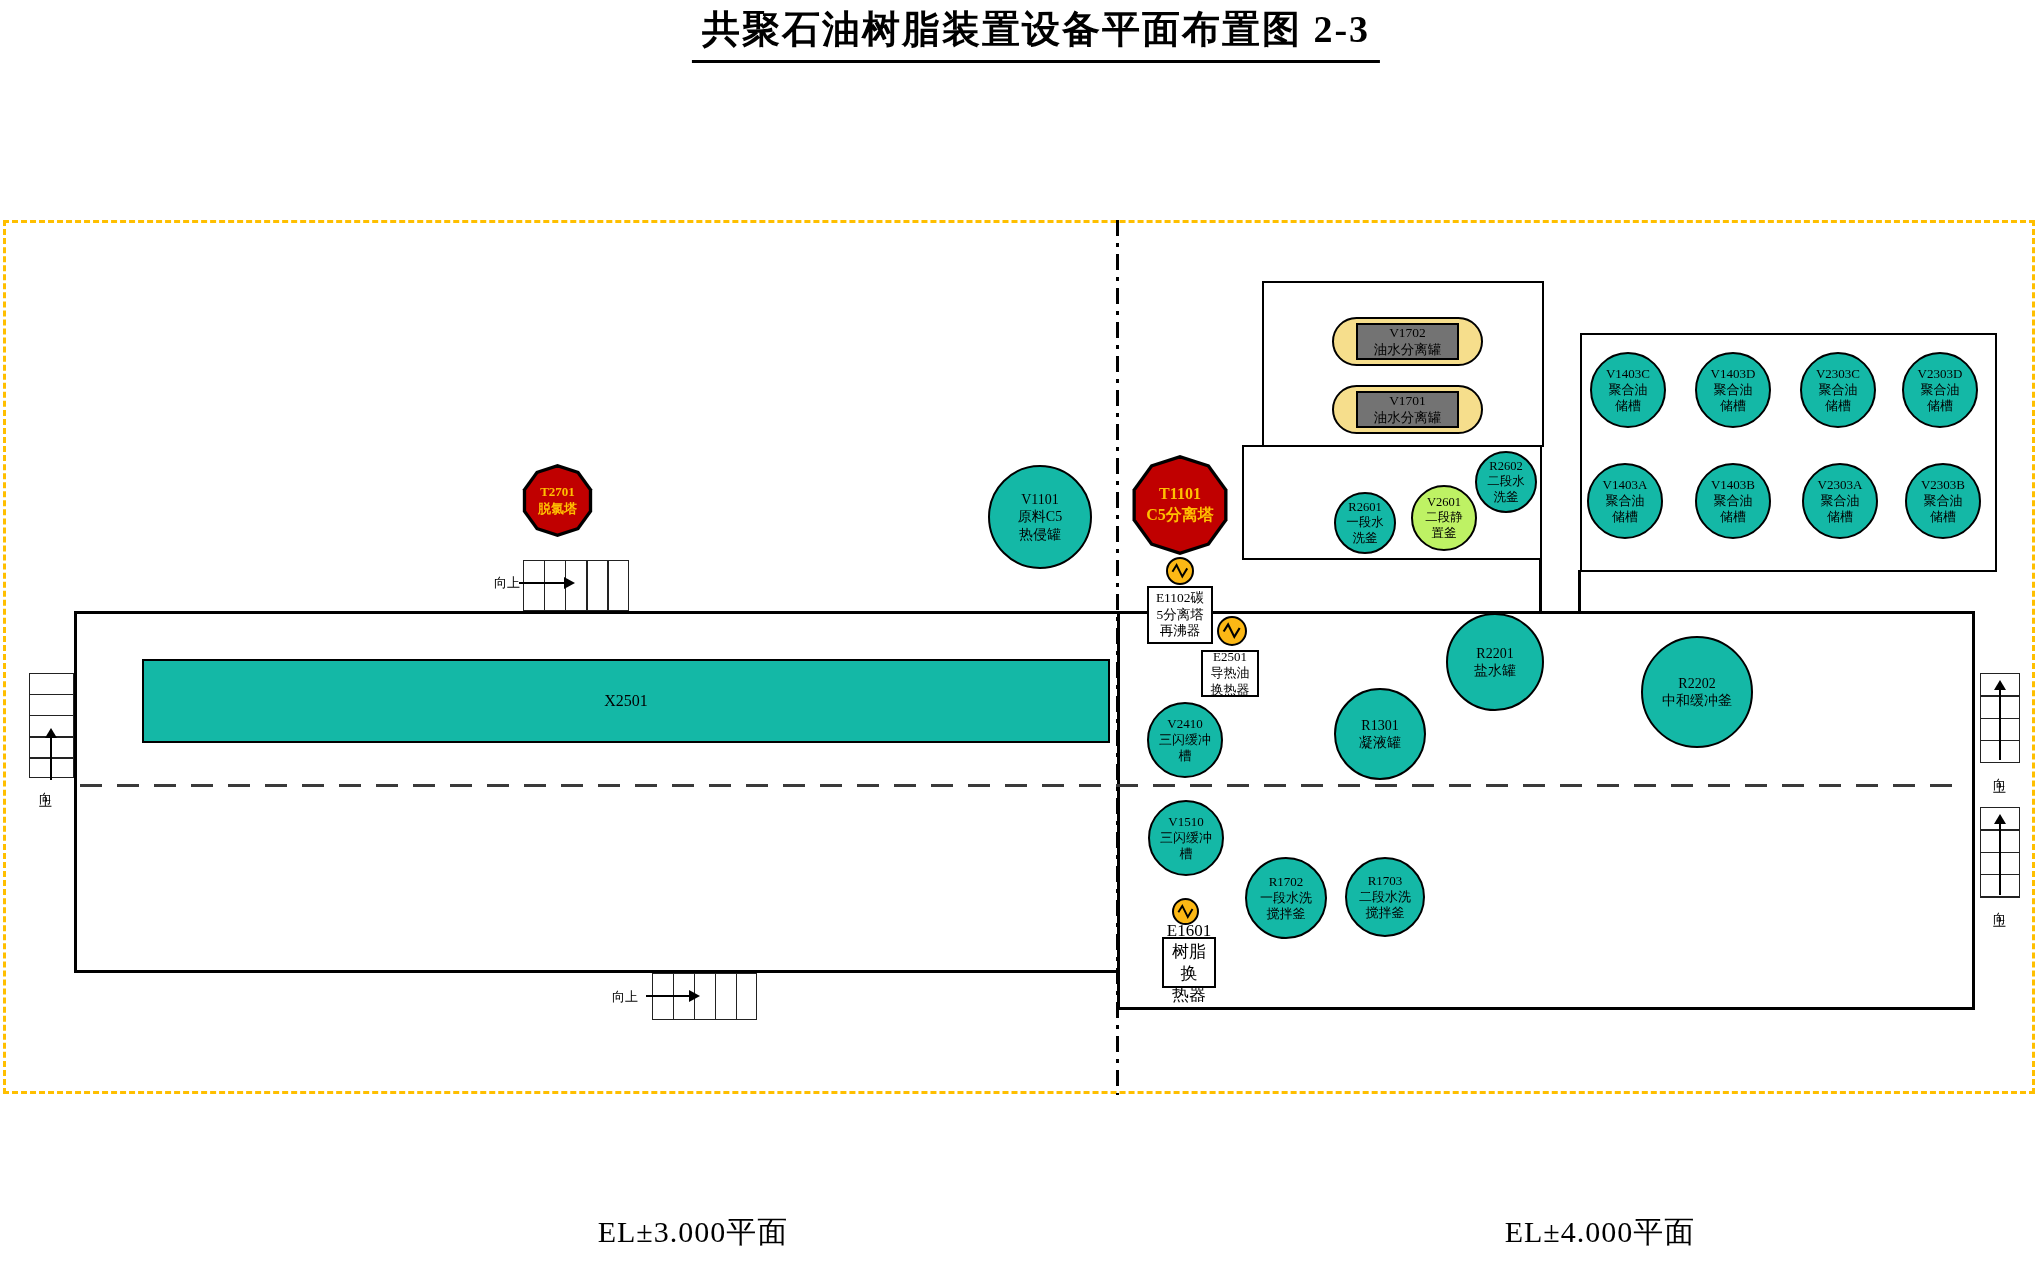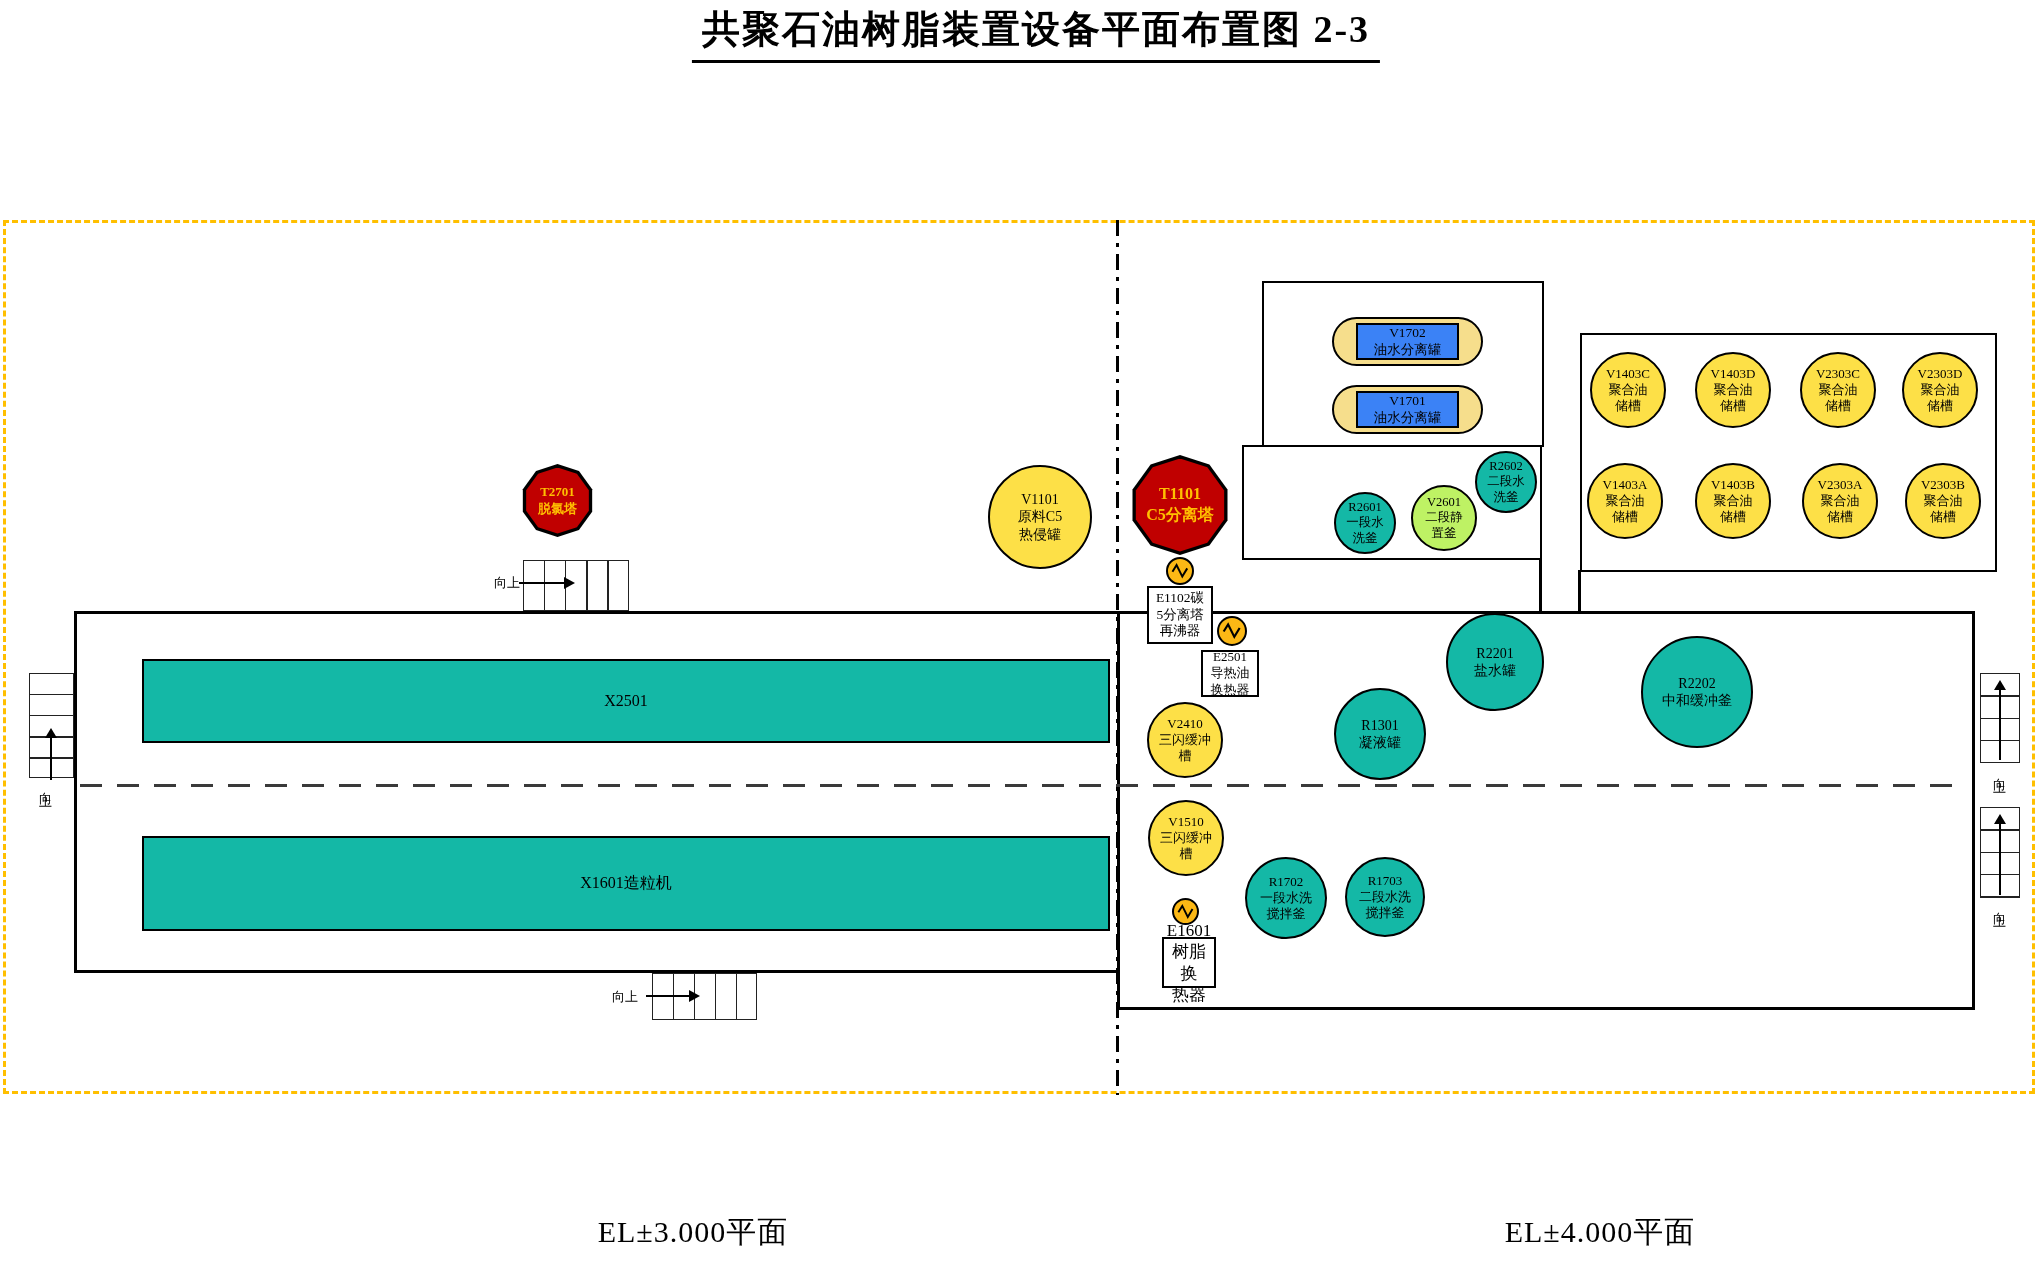--- a/index.html
+++ b/index.html
@@ -30,33 +30,33 @@
   .stairs{position:absolute;border:1.6px solid #222;box-sizing:border-box;z-index:3;background-color:#fff;}
   .arrow{position:absolute;z-index:4;}
 
   .uplabel{position:absolute;font-size:13px;z-index:4;white-space:nowrap;}
   .uplabel.vert{writing-mode:vertical-rl;text-orientation:mixed;letter-spacing:2px;}
 
   .circle{position:absolute;border-radius:50%;border:2.5px solid #000;box-sizing:border-box;
     display:flex;flex-direction:column;align-items:center;justify-content:center;
     text-align:center;line-height:1.22;font-size:13px;z-index:5;}
   .circle span{display:block;}
-  .c-yellow{background:#fde047;}
+  .c-yellow{background:#14b8a6;}
   .c-pale{background:#bef264;}
   .c-pink{background:#14b8a6;}
   .fs14{font-size:14px;}
 
   .deca{position:absolute;z-index:6;background:#000;
     clip-path:polygon(50% 0%,20.6% 9.5%,2.5% 34.5%,2.5% 65.5%,20.6% 90.5%,50% 100%,79.4% 90.5%,97.5% 65.5%,97.5% 34.5%,79.4% 9.5%);}
   .deca-in{position:absolute;inset:3.5px;background:#C00000;color:#FFC000;font-weight:bold;
     clip-path:polygon(50% 0%,20.6% 9.5%,2.5% 34.5%,2.5% 65.5%,20.6% 90.5%,50% 100%,79.4% 90.5%,97.5% 65.5%,97.5% 34.5%,79.4% 9.5%);
     display:flex;flex-direction:column;align-items:center;justify-content:center;text-align:center;line-height:1.3;}
 
   .capsule{position:absolute;border:2.5px solid #000;border-radius:26px;background:#F6DE8C;box-sizing:border-box;z-index:5;}
-  .capsule-in{position:absolute;top:4px;bottom:4px;left:22px;right:22px;border:2px solid #000;background:#3b82f6;
+  .capsule-in{position:absolute;top:4px;bottom:4px;left:22px;right:22px;border:2px solid #000;background:#737373;
     display:flex;flex-direction:column;align-items:center;justify-content:center;text-align:center;font-size:13.5px;line-height:1.25;}
 
   .hx{position:absolute;border-radius:50%;border:2.5px solid #000;background:#FCB815;box-sizing:border-box;z-index:6;
     display:flex;align-items:center;justify-content:center;}
   .hx svg{width:82%;height:82%;}
 
   .labelbox{position:absolute;background:#fff;border:2px solid #000;box-sizing:border-box;z-index:7;
     display:flex;flex-direction:column;align-items:center;justify-content:center;text-align:center;
     font-size:13.5px;line-height:1.25;}
 
@@ -73,23 +73,20 @@
 
   <div class="bld" style="left:74px;top:611px;width:1046px;height:362px"></div>
   <div class="bld" style="left:1117px;top:611px;width:858px;height:399px"></div>
 
   <div class="dashdot" style="left:1116px;top:220px;height:875px"></div>
 
   <div class="midline" style="left:80px;top:784px;width:1886px"></div>
 
   <div class="gbar" style="left:142px;top:659px;width:968px;height:84px">
     <span>X2501</span>
-  </div>
-  <div class="gbar" style="left:142px;top:836px;width:968px;height:95px">
-    <span>X1601造粒机</span>
   </div>
 
   <div class="wbox" style="left:1262px;top:281px;width:282px;height:166px"></div>
   <div class="wbox" style="left:1242px;top:445px;width:300px;height:115px"></div>
   <div class="wbox" style="left:1580px;top:333px;width:417px;height:239px"></div>
   <div class="conn" style="left:1539px;top:558px;width:3px;height:56px"></div>
   <div class="conn" style="left:1578px;top:570px;width:3px;height:44px"></div>
 
   <div class="stairs" style="left:523px;top:560px;width:106px;height:51px;background-image:repeating-linear-gradient(90deg,transparent 0 19.6px,#222 19.6px 21.2px)"></div>
   <div class="uplabel" style="left:494px;top:574px">向上</div>

